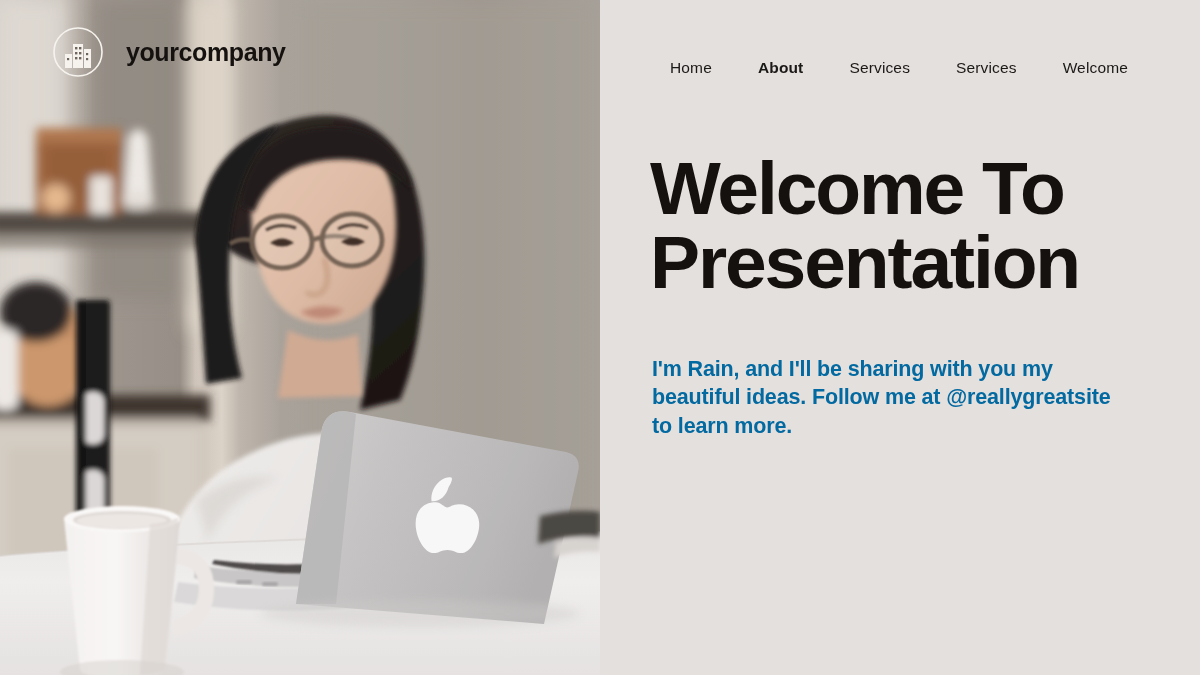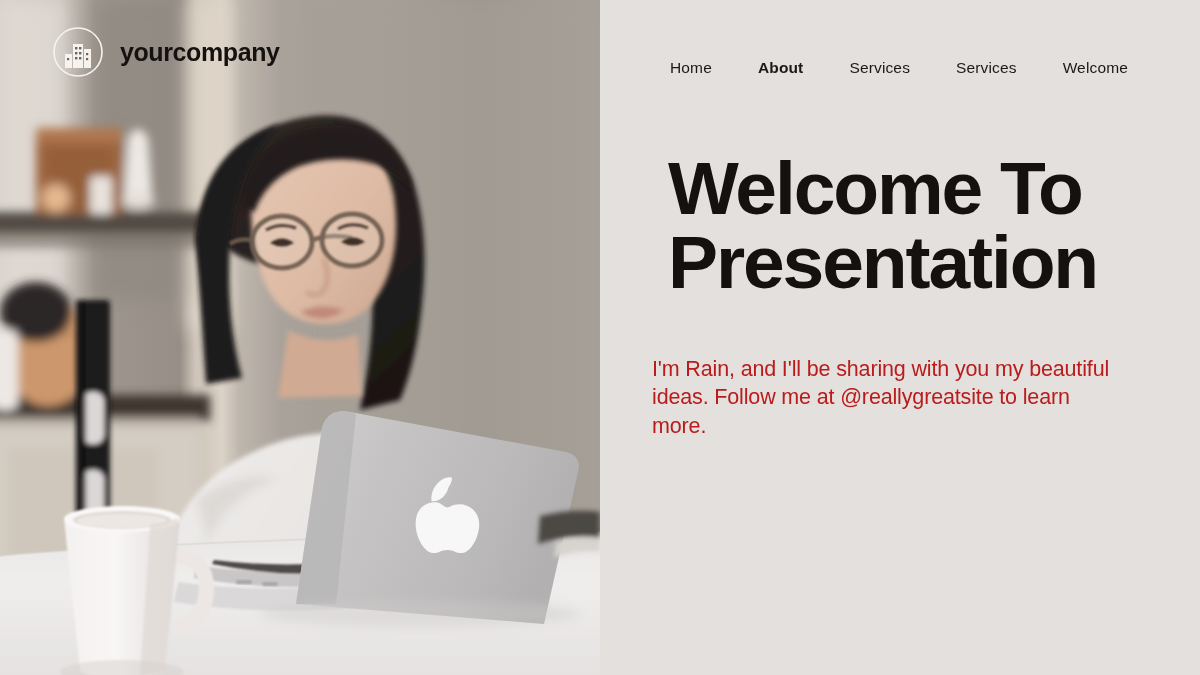--- a/index.html
+++ b/index.html
@@ -39,21 +39,21 @@
     display: block;
   }
 
   
   .logo-lockup {
     position: absolute;
     left: 52px;
     top: 26px;
     display: flex;
     align-items: center;
-    gap: 16px;
+    gap: 22px;
     z-index: 5;
   }
 
   .logo-mark {
     width: 52px;
     height: 52px;
     flex: none;
   }
 
   .logo-text {
@@ -98,33 +98,32 @@
   .headline {
     position: absolute;
     left: 50px;
     top: 152px;
     width: 530px;
     font-size: 75px;
     line-height: 0.98;
     font-weight: 700;
     letter-spacing: -2.1px;
     color: #14110f;
-    margin-left: 18px;
   }
 
   .subhead {
     position: absolute;
     left: 52px;
     top: 355px;
     width: 470px;
     font-size: 21.5px;
     line-height: 1.32;
-    font-weight: 400;
+    font-weight: 700;
     letter-spacing: -0.15px;
-    color: #b91c1c;
+    color: #0369a1;
   }
 
   .body-copy {
     position: absolute;
     left: 52px;
     top: 473px;
     width: 448px;
     font-size: 15px;
     line-height: 2.05;
     color: #2d2a28;

